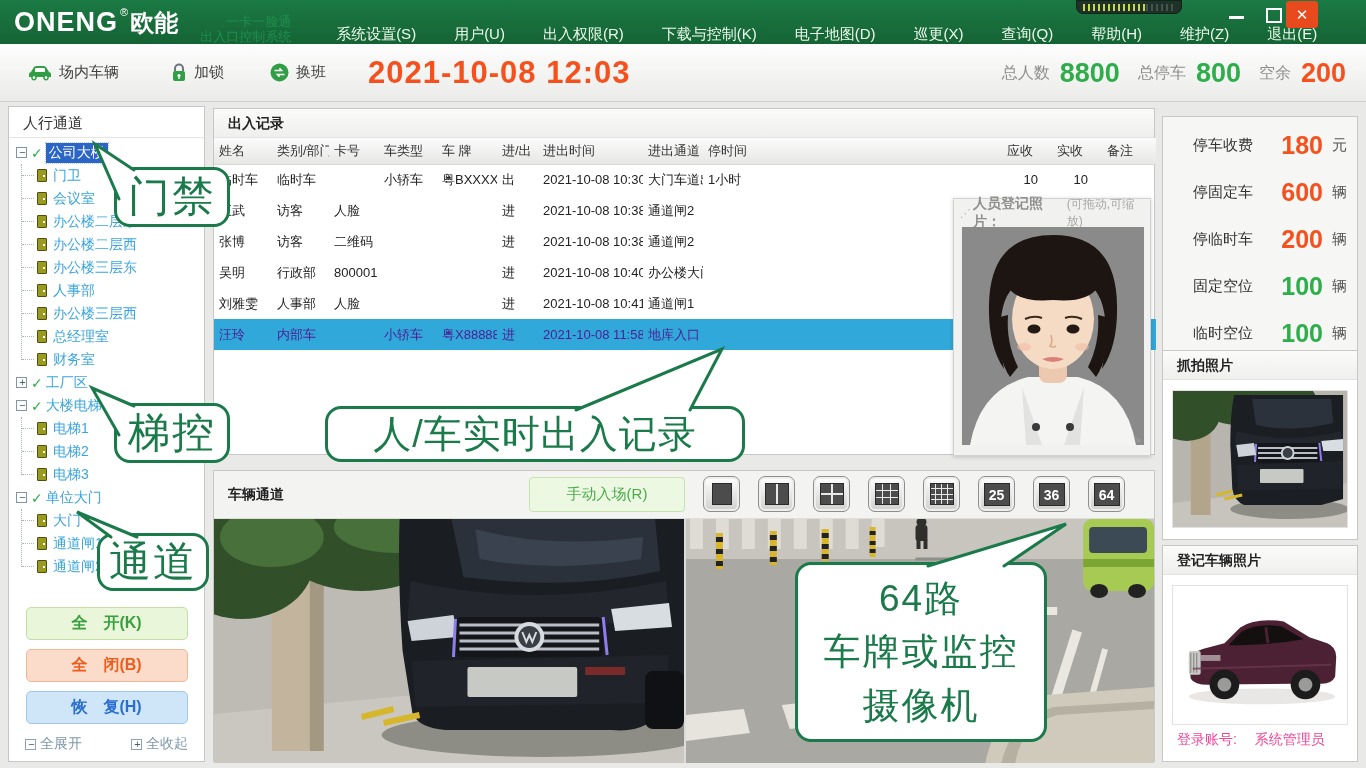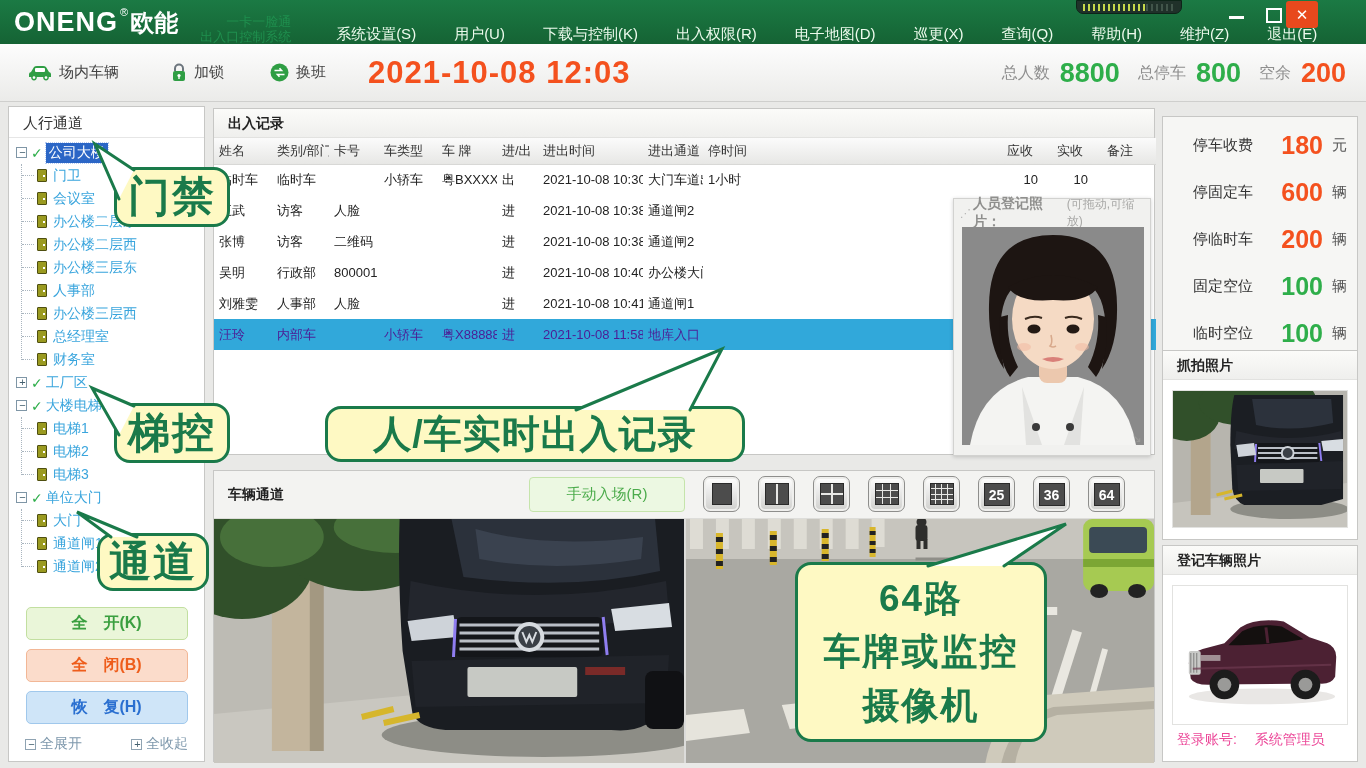--- a/index.html
+++ b/index.html
@@ -118,21 +118,21 @@
   .sval.orange{color:#f4511e}.sval.green{color:#2eae4a}
   .stat-row .sunit{font-size:15px;color:#555}
   .cap-card{left:1162px;top:350px;width:196px;height:190px}
   .reg-card{left:1162px;top:545px;width:196px;height:217px}
   .card-photo{margin:10px 9px 0 9px;border:1px solid #e2e2e0;background:#fff}
   .card-photo svg{display:block;width:100%;height:100%}
   .login-row{position:absolute;left:14px;bottom:12px;font-size:14px;color:#ec4899}
   .login-row .lv{margin-left:14px}
 
   
-  .callout{position:absolute;background:#fef9c3;border:3px solid #1a7a4a;border-radius:16px;color:#1a7a4a;font-weight:700;display:flex;align-items:center;justify-content:center;z-index:40;letter-spacing:2px}
+  .callout{position:absolute;background:#ffffff;border:3px solid #1a7a4a;border-radius:16px;color:#1a7a4a;font-weight:400;display:flex;align-items:center;justify-content:center;z-index:40;letter-spacing:2px}
   .co-door{left:114px;top:167px;width:116px;height:60px;font-size:42px}
   .co-elev{left:114px;top:403px;width:116px;height:60px;font-size:42px}
   .co-chan{left:97px;top:533px;width:112px;height:58px;font-size:42px}
   .co-rec{left:325px;top:406px;width:420px;height:56px;font-size:38px;letter-spacing:1px}
   .co-cam{left:795px;top:562px;width:252px;height:180px;font-size:37px;flex-direction:column;line-height:1.45}
   .tails{position:absolute;left:0;top:0;width:1366px;height:768px;pointer-events:none;z-index:41}
 </style>
 </head>
 <body>
 
@@ -143,22 +143,22 @@
     <span class="logo-cn">欧能</span>
   </div>
   <div class="tagline">
     <div class="t1">一卡一脸通</div>
     <div>出入口控制系统</div>
   </div>
   <div class="menu">
 
   <span>系统设置(S)</span>
       <span>用户(U)</span>
+      <span>出入权限(R)</span>
       <span>下载与控制(K)</span>
-      <span>出入权限(R)</span>
       <span>电子地图(D)</span>
       <span>巡更(X)</span>
       <span>查询(Q)</span>
       <span>帮助(H)</span>
       <span>维护(Z)</span>
       <span>退出(E)</span>
     </div>
   <div class="level-indicator">
     <div class="level-bars"></div>
     <div class="level-bars-dim"></div>

